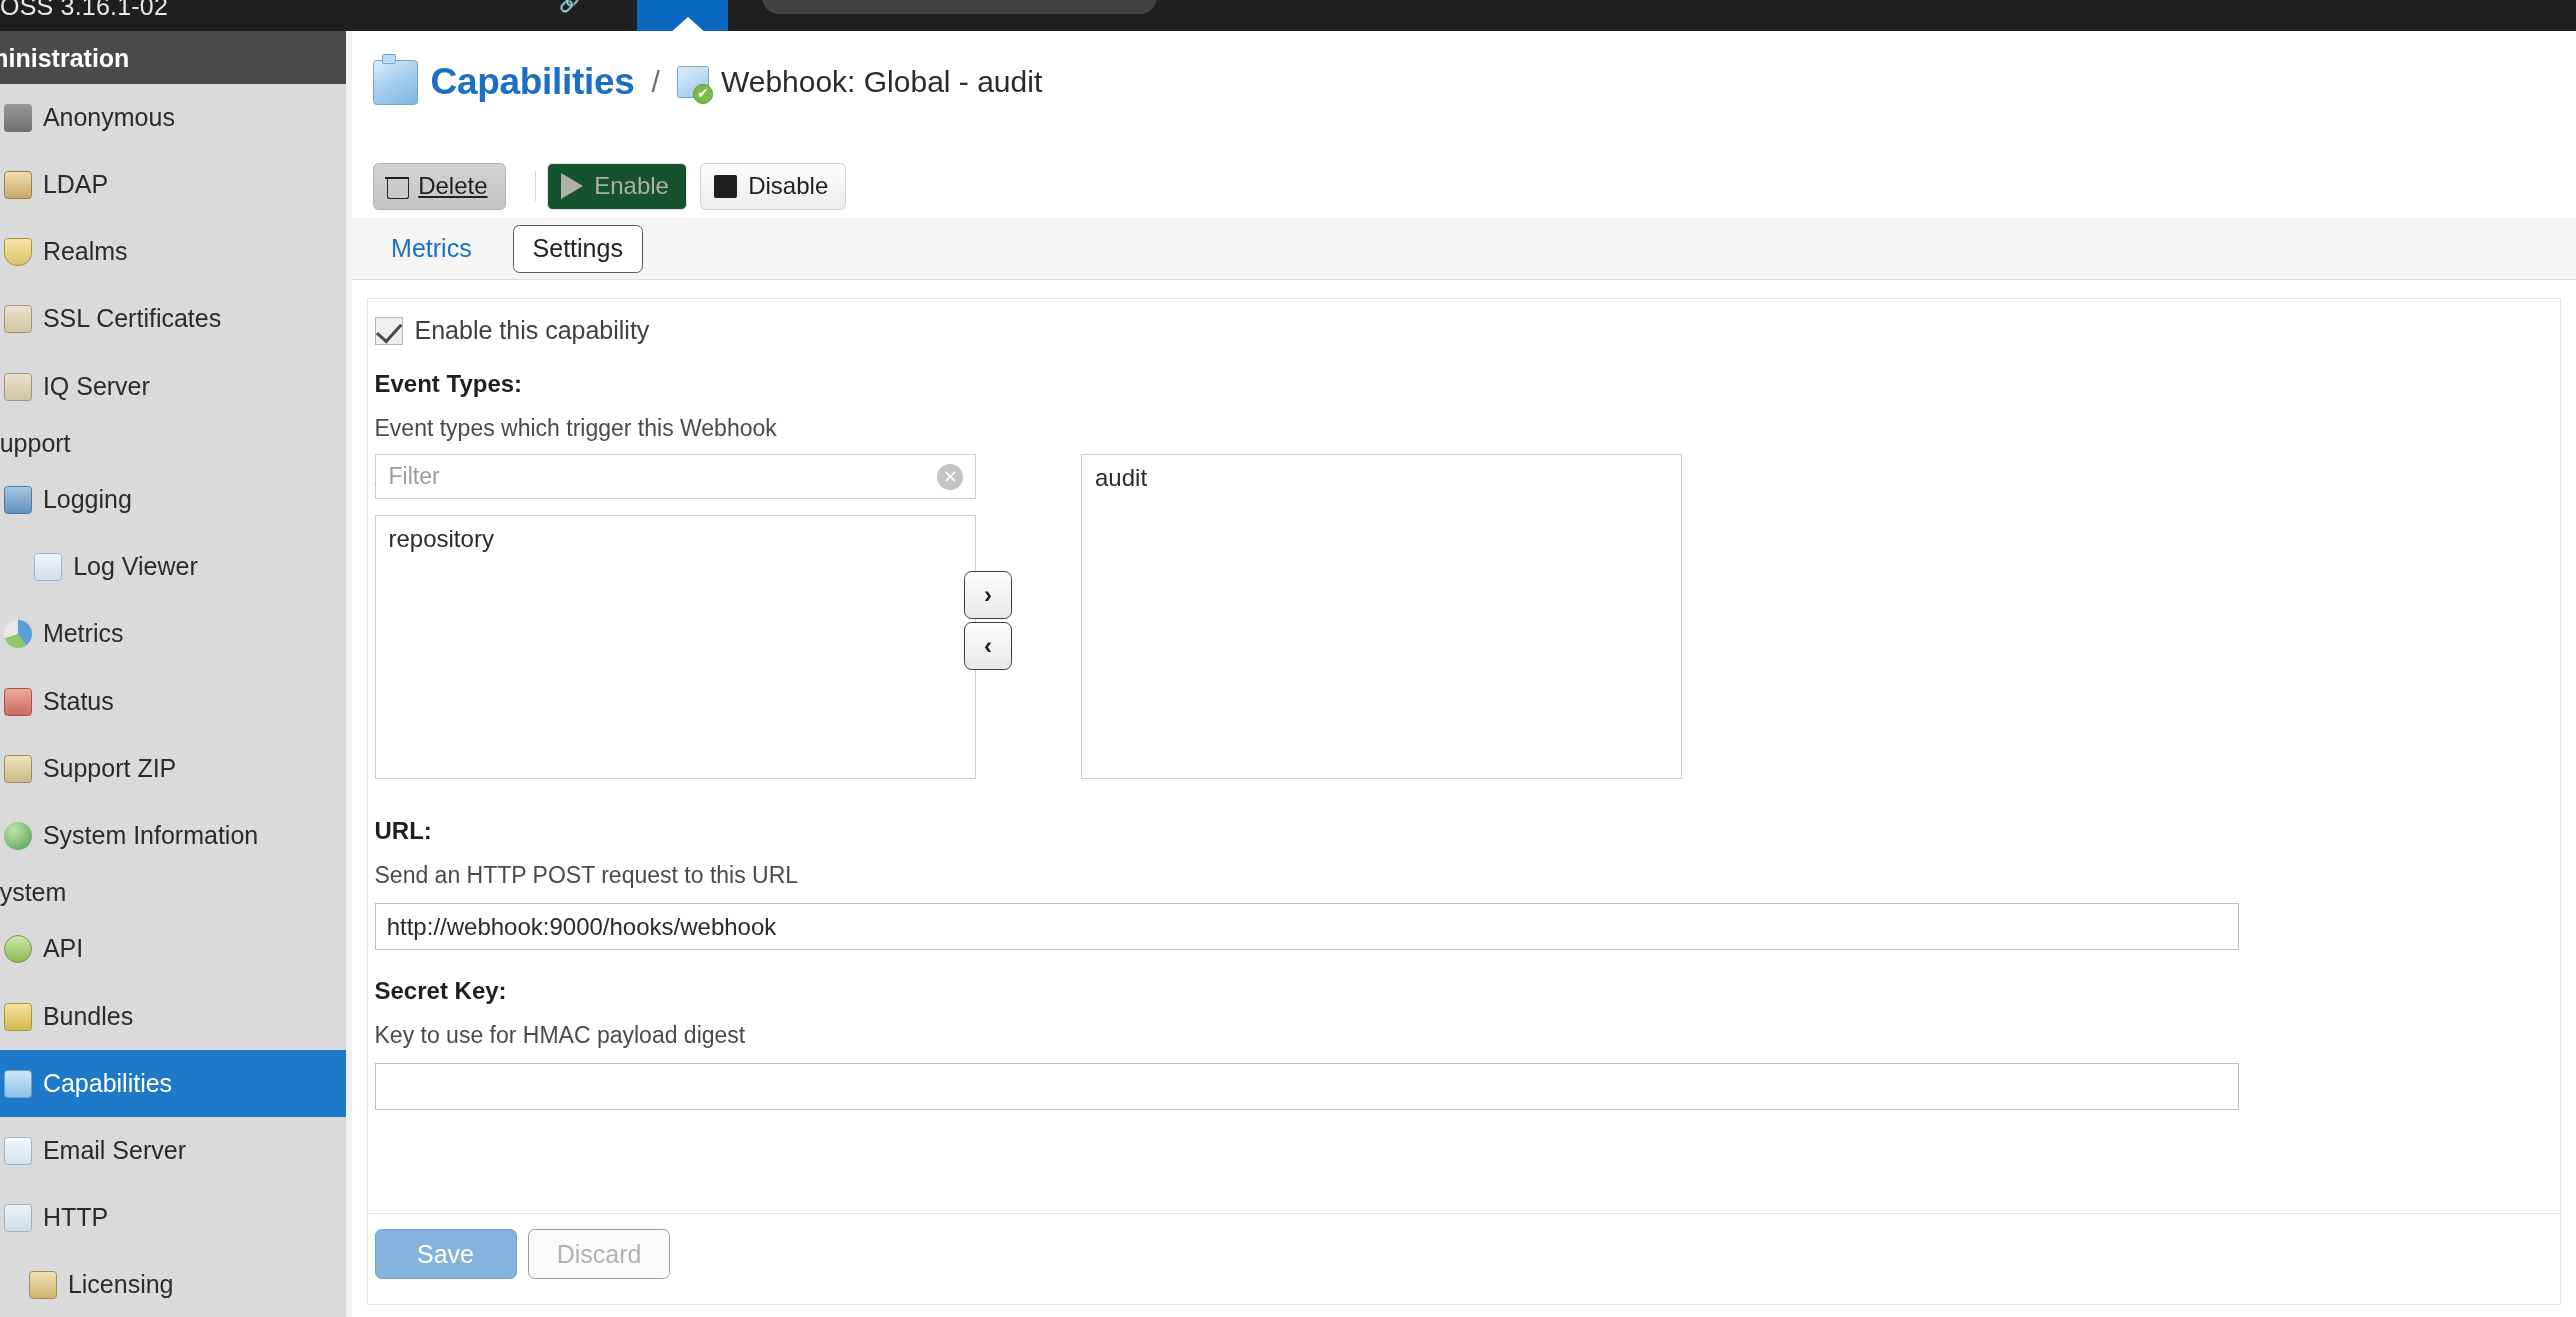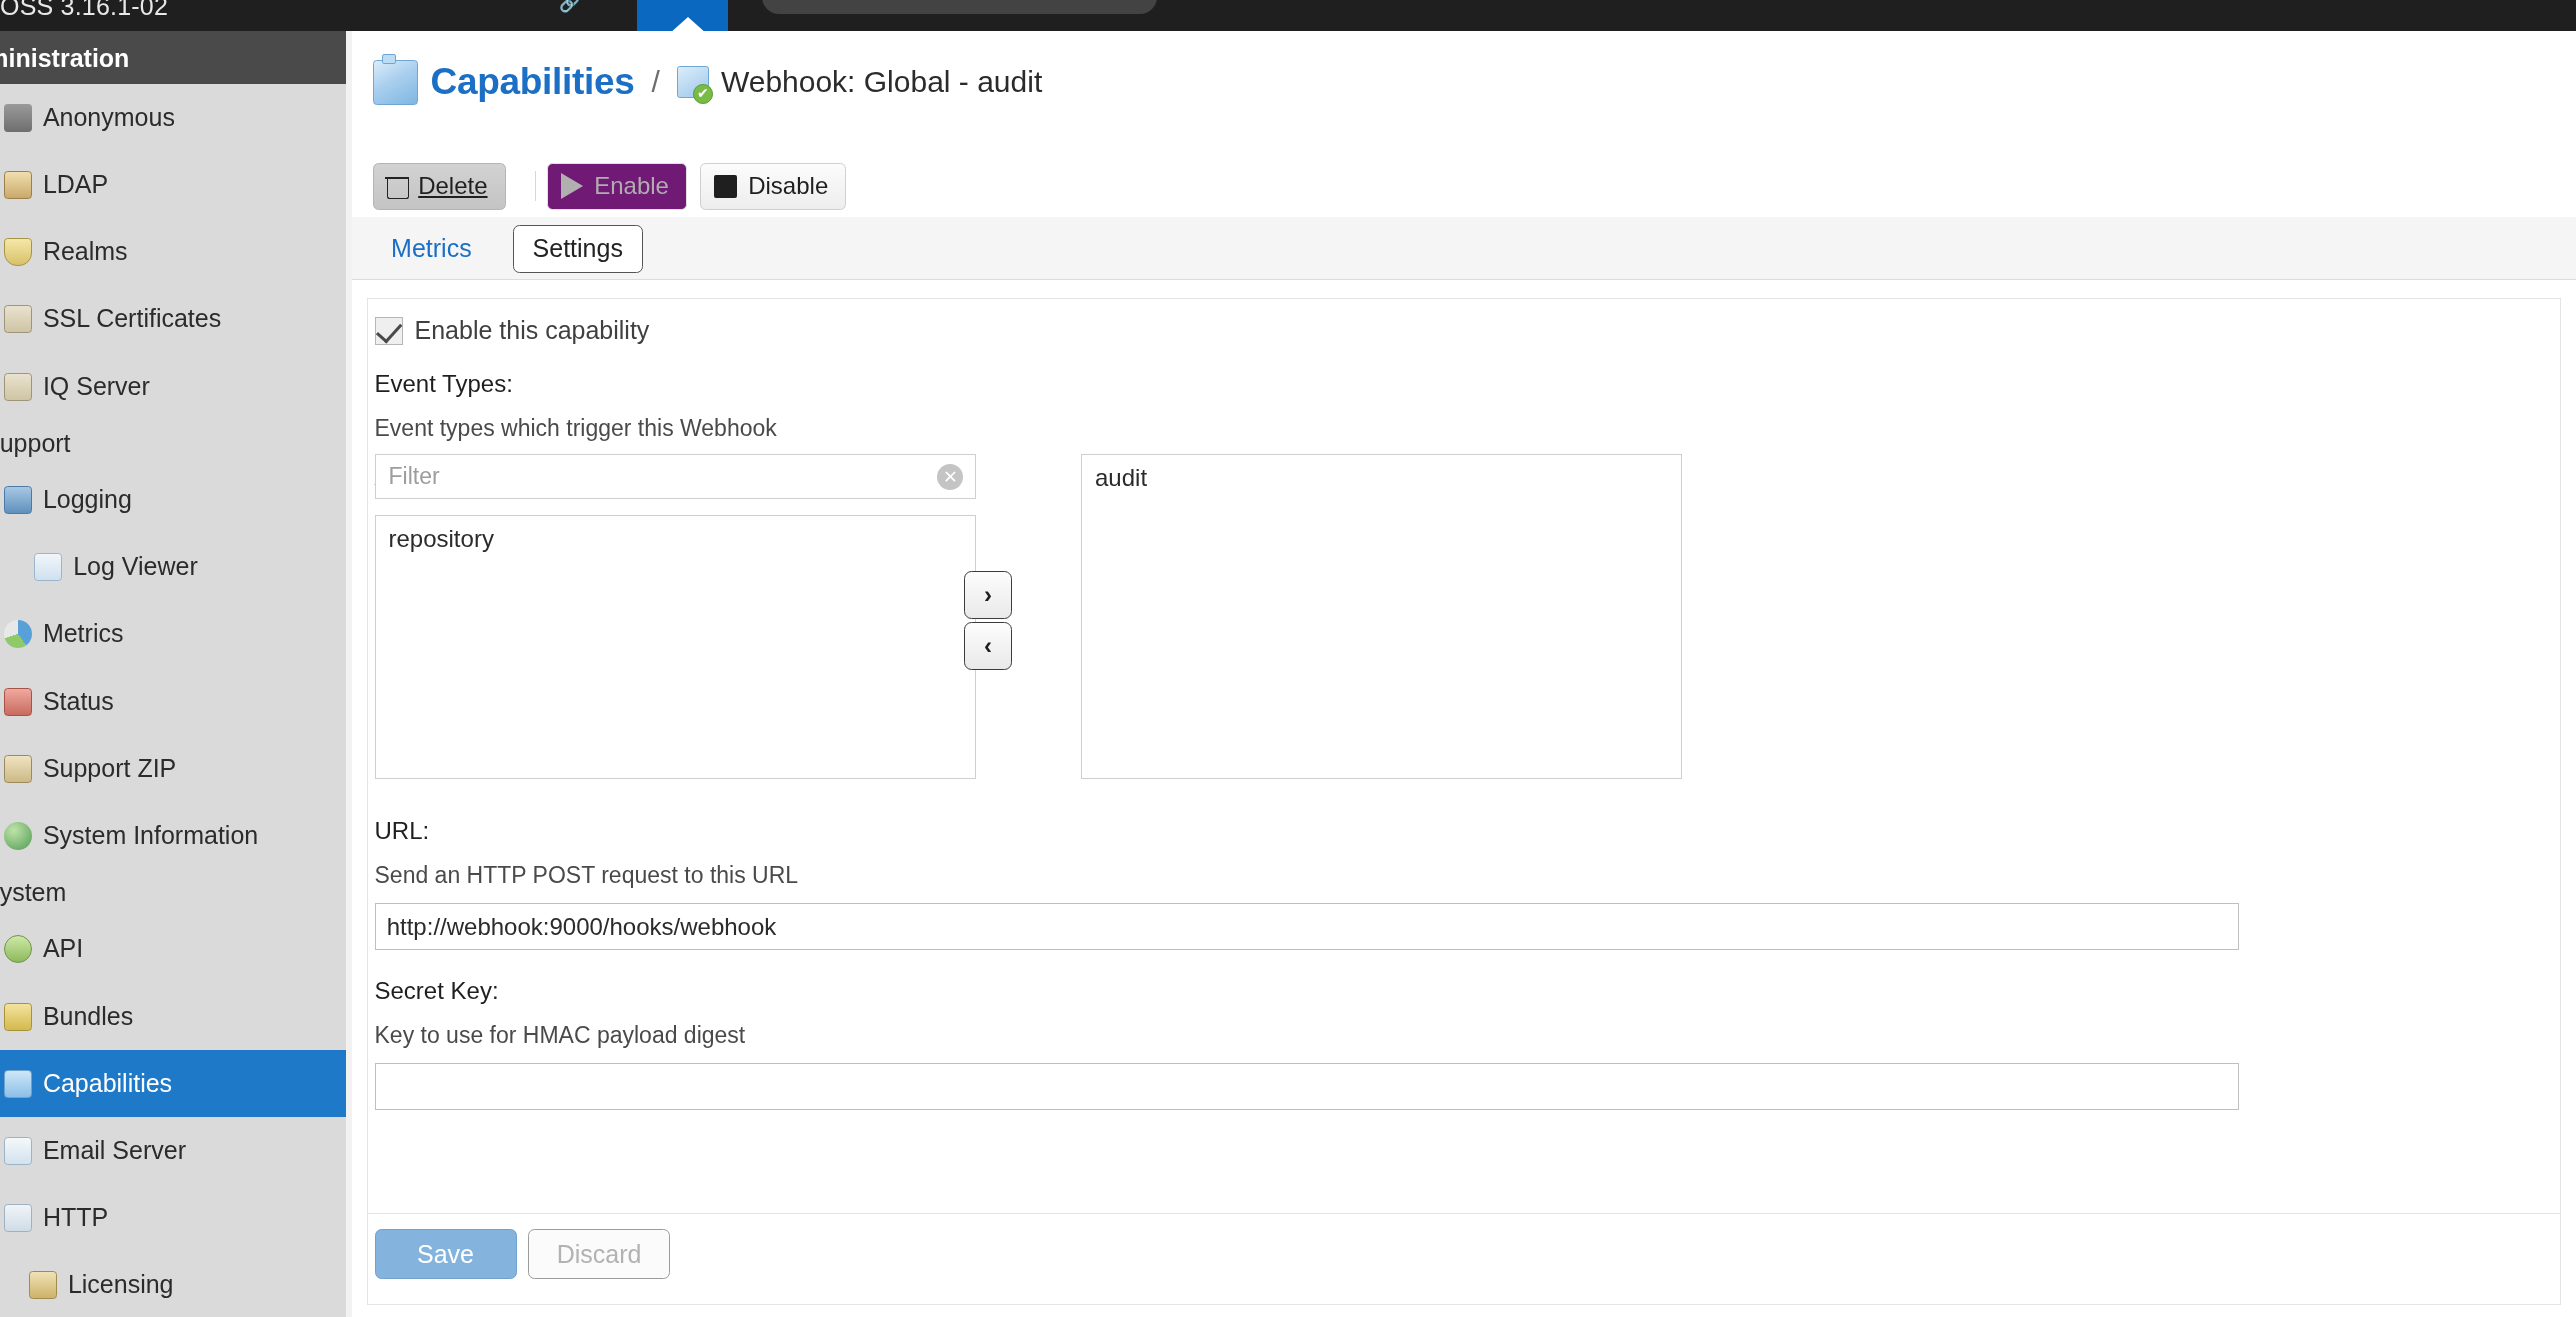--- a/index.html
+++ b/index.html
@@ -187,21 +187,21 @@
   }
   #btn-delete {
     left: 20.5px;
     background: linear-gradient(#d2d2d2,#c4c4c4);
     border: 0.9px solid #b4b4b4;
     color: #1f1f1f;
     text-decoration: underline;
   }
   #btn-enable {
     left: 195px;
-    background: #701a75;
+    background: #14532d;
     border: 0.9px solid #e2e2e2;
     color: #aeaeae;
   }
   #btn-disable {
     left: 348px;
     background: linear-gradient(#fcfcfc,#ededed);
     border: 0.9px solid #cfcfcf;
     color: #1f1f1f;
   }
   .tb-sep {
@@ -280,21 +280,21 @@
     content: ""; position: absolute; left: 6.5px; top: 0.9px;
     width: 11.2px; height: 21.4px;
     border: solid #4a4a4a;
     border-width: 0 3.7px 3.7px 0;
     transform: rotate(42deg);
   }
   #enable-label { font-size: 25px; color: #404040; }
 
   .field-title {
     position: absolute; left: 6.5px;
-    font-size: 24px; font-weight: normal; color: #1f1f1f;
+    font-size: 24px; font-weight: bold; color: #1f1f1f;
   }
   .field-help {
     position: absolute; left: 6.5px;
     font-size: 23px; color: #4a4a4a;
   }
   .col-label {
     position: absolute;
     font-size: 24px; color: #2b2b2b;
   }
 

